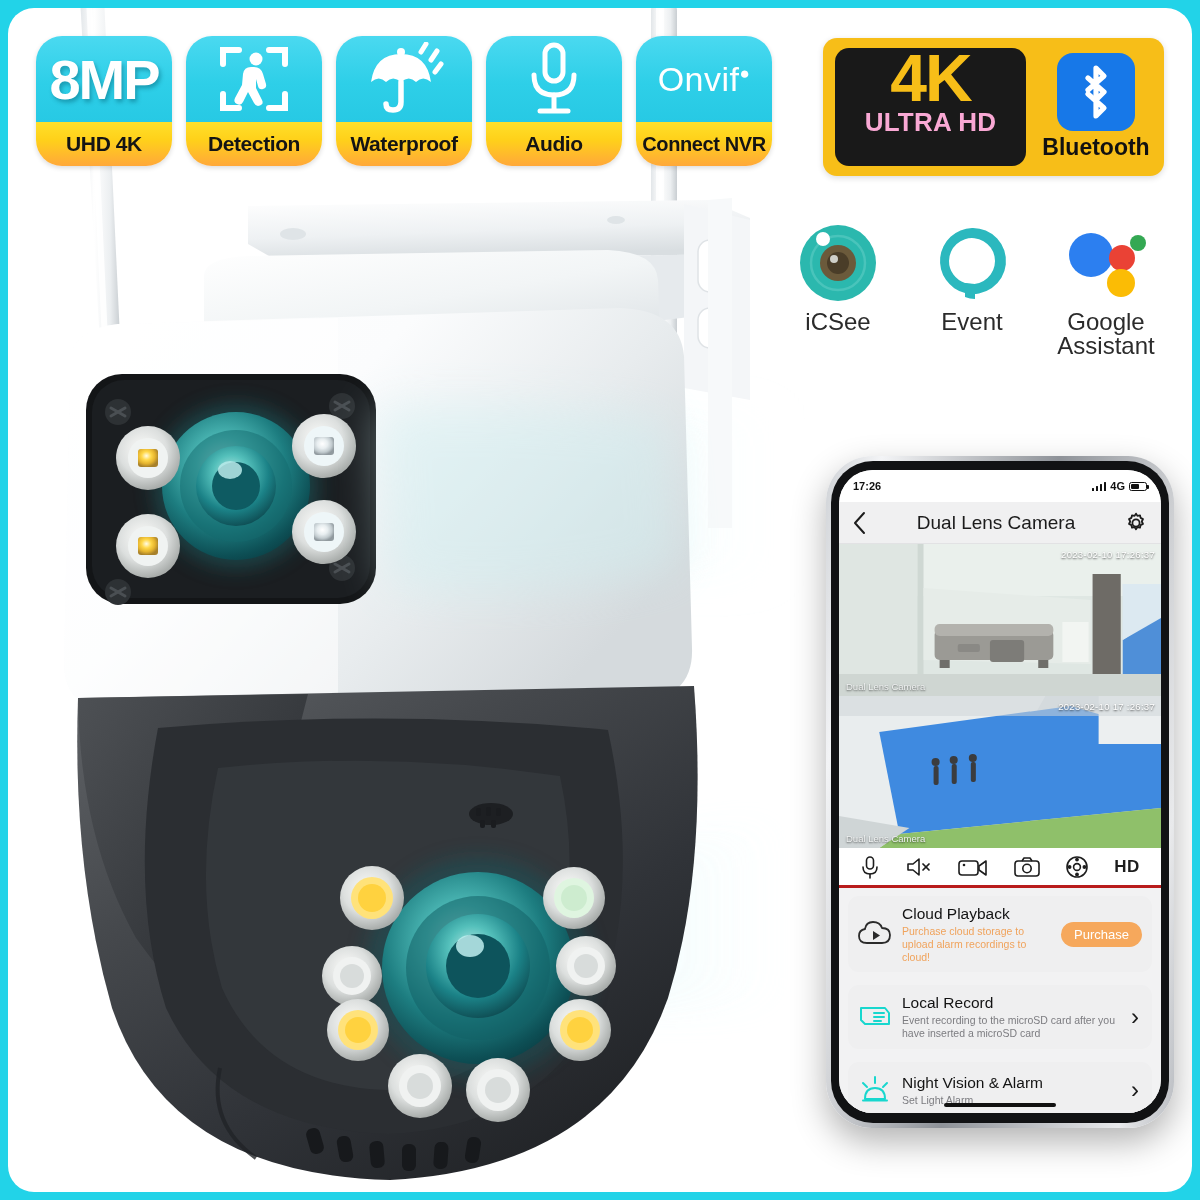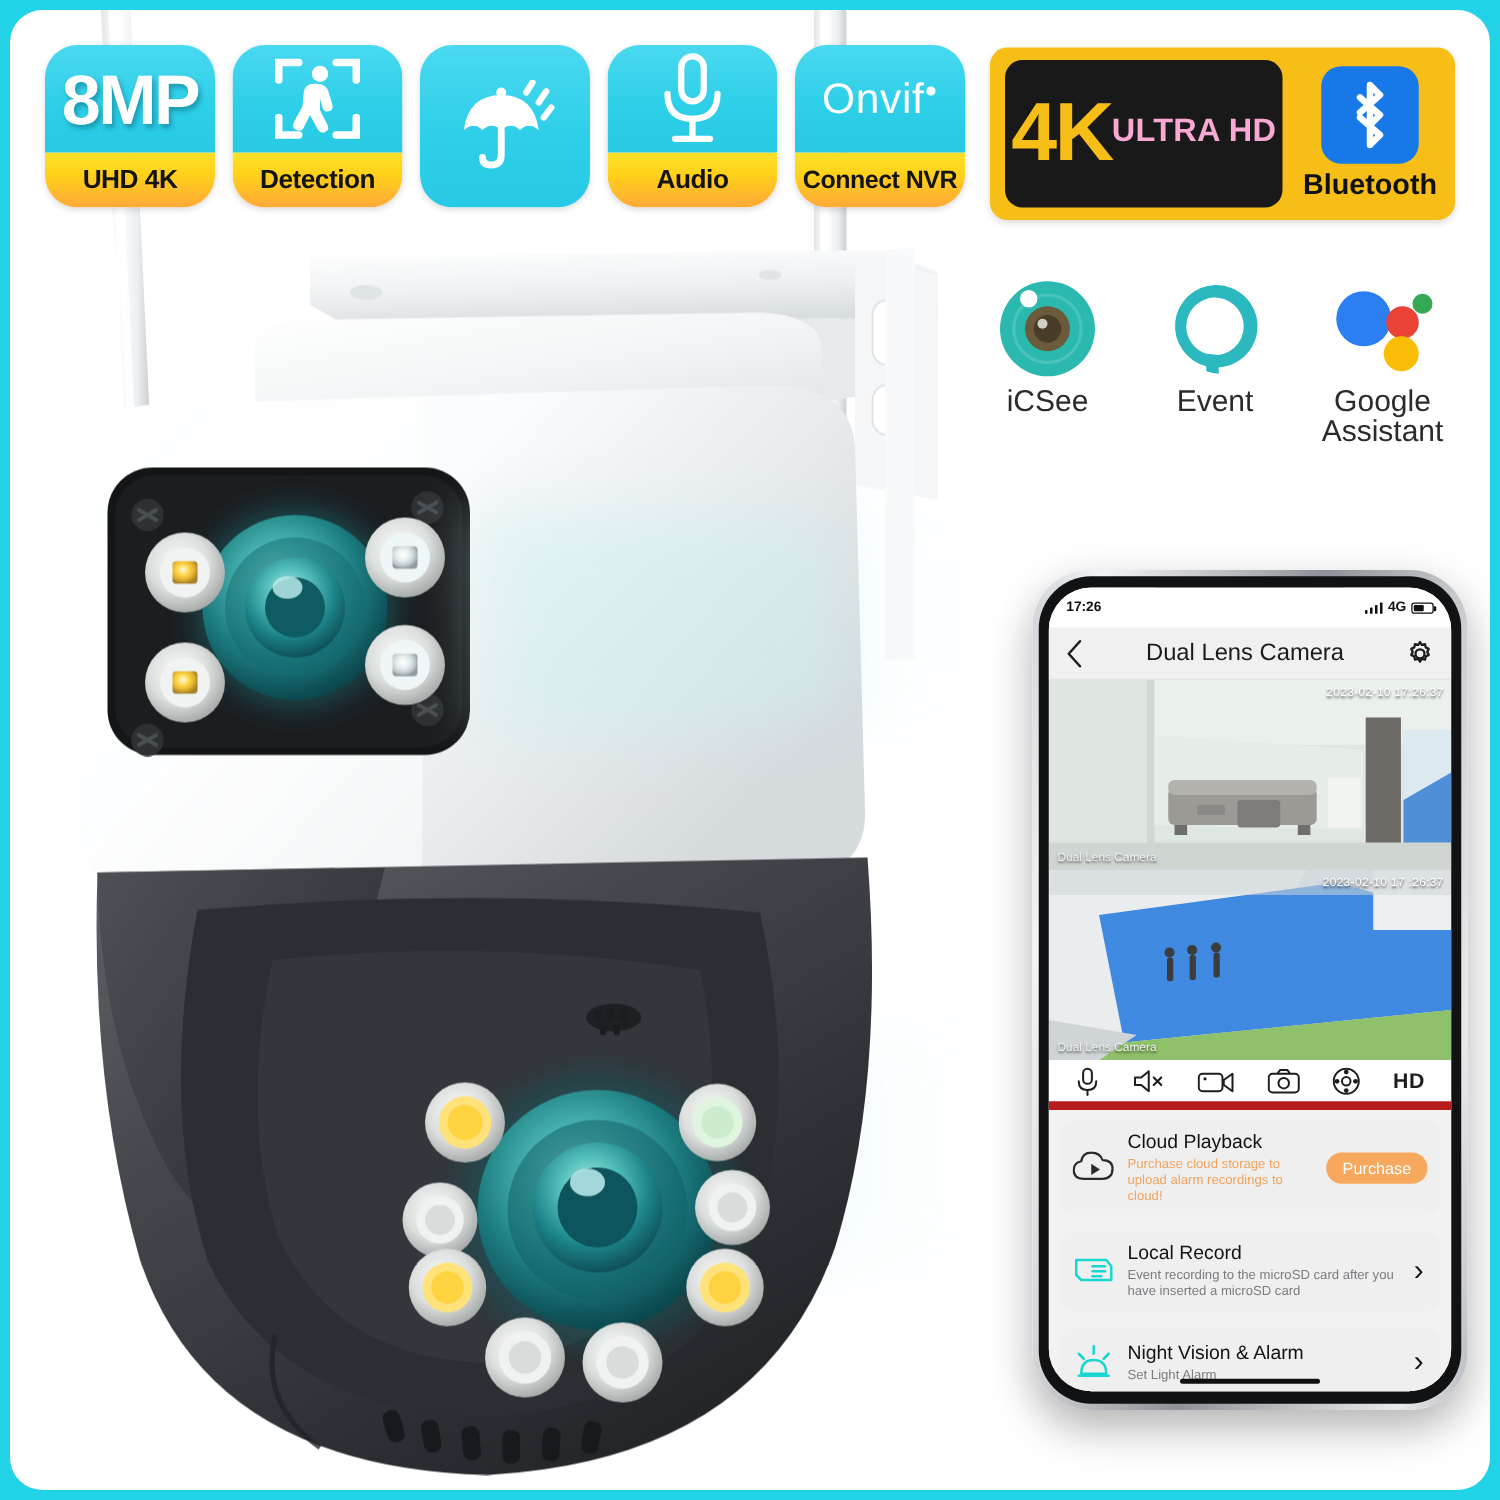--- a/index.html
+++ b/index.html
@@ -62,23 +62,23 @@
     position:absolute; right:28px; top:30px;
     background:#F7BE18;
     border-radius:14px;
     padding:10px 12px;
     display:flex; align-items:stretch; gap:14px;
     z-index:40;
     box-shadow:0 2px 6px rgba(0,0,0,.14);
   }
   .k4-black {
     background:#191919; border-radius:14px;
-    width:222px; height:118px;
-    display:flex; 
-    align-items:center; justify-content:center;
+    width:191px; height:118px;
+    display:flex; flex-direction:column;
+    align-items:center; justify-content:flex-start;
     padding-bottom:4px;
   }
   .k4-big { color:#F7BE18; font-size:66px; font-weight:bold; line-height:.92; letter-spacing:-2px; }
   .k4-sub { color:#f9a8d4; font-size:26px; font-weight:bold; letter-spacing:.2px; margin-top:-2px;}
   .bt-col { display:flex; flex-direction:column; align-items:center; justify-content:center; width:112px; }
   .bt-sq {
     width:78px; height:78px; border-radius:16px;
     background:#1778E8;
     display:flex; align-items:center; justify-content:center;
   }
@@ -162,21 +162,21 @@
   .feed-name {
     position:absolute; left:7px; bottom:4px;
     font-size:9.5px; color:#eef0f0;
     text-shadow:0 1px 2px rgba(0,0,0,.6);
   }
 
   .toolbar {
     flex:0 0 40px; background:#fff;
     display:flex; align-items:center; justify-content:space-around;
     padding:0 8px;
-    border-bottom:7px solid #b91c1c;
+    border-bottom:3px solid #b91c1c;
   }
   .tb-hd { font-size:17px; font-weight:bold; color:#1d1d1d; letter-spacing:.5px; }
 
   .rows { flex:1 1 auto; padding:8px 9px 0 9px; display:flex; flex-direction:column; gap:13px; background:#f2f2f3;}
   .row {
     background:#efeff0; border-radius:11px;
     display:flex; align-items:center; gap:10px;
     padding:9px 10px;
     min-height:56px;
   }
@@ -476,20 +476,21 @@
             <path d="M10 40 q4 -28 30 -28 q26 0 30 28 q-8 -7 -15 0 q-7 -7 -15 0 q-8 -7 -15 0 q-7 -7 -15 0 z" fill="#fff"></path>
             <path d="M40 40 L40 60 q0 8 -8 8 q-7 0 -7 -6" stroke="#fff" stroke-width="5.5" fill="none" stroke-linecap="round"></path>
             <circle cx="40" cy="10" r="4" fill="#fff"></circle>
             <g stroke="#fff" stroke-width="5" stroke-linecap="round">
               <line x1="60" y1="10" x2="65" y2="2"></line>
               <line x1="70" y1="18" x2="76" y2="9"></line>
               <line x1="74" y1="30" x2="80" y2="22"></line>
             </g>
           </svg>
         </div>
+        <div class="feat-bot">Waterproof</div>
       </div>
 
       <div class="feat">
         <div class="feat-top">
           <svg width="62" height="80" viewBox="0 0 62 80">
             <rect x="22" y="6" width="18" height="36" rx="9" fill="none" stroke="#fff" stroke-width="5"></rect>
             <path d="M11 36 q0 20 20 20 q20 0 20 -20" fill="none" stroke="#fff" stroke-width="5" stroke-linecap="round"></path>
             <line x1="31" y1="56" x2="31" y2="70" stroke="#fff" stroke-width="5" stroke-linecap="round"></line>
             <line x1="17" y1="72" x2="45" y2="72" stroke="#fff" stroke-width="5" stroke-linecap="round"></line>
           </svg>

